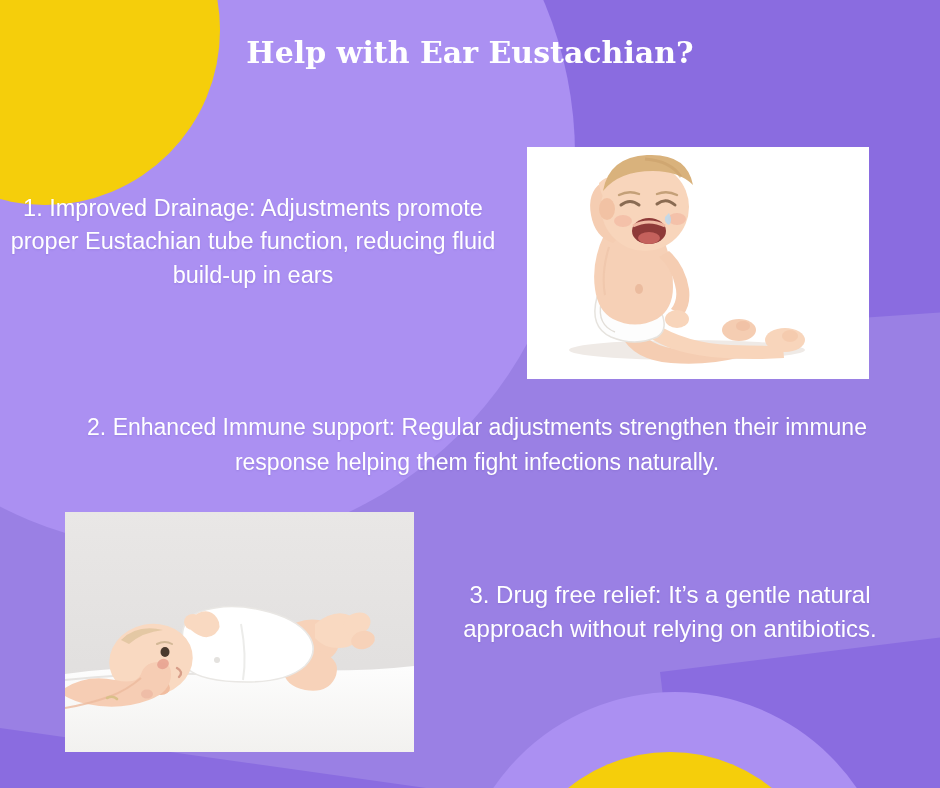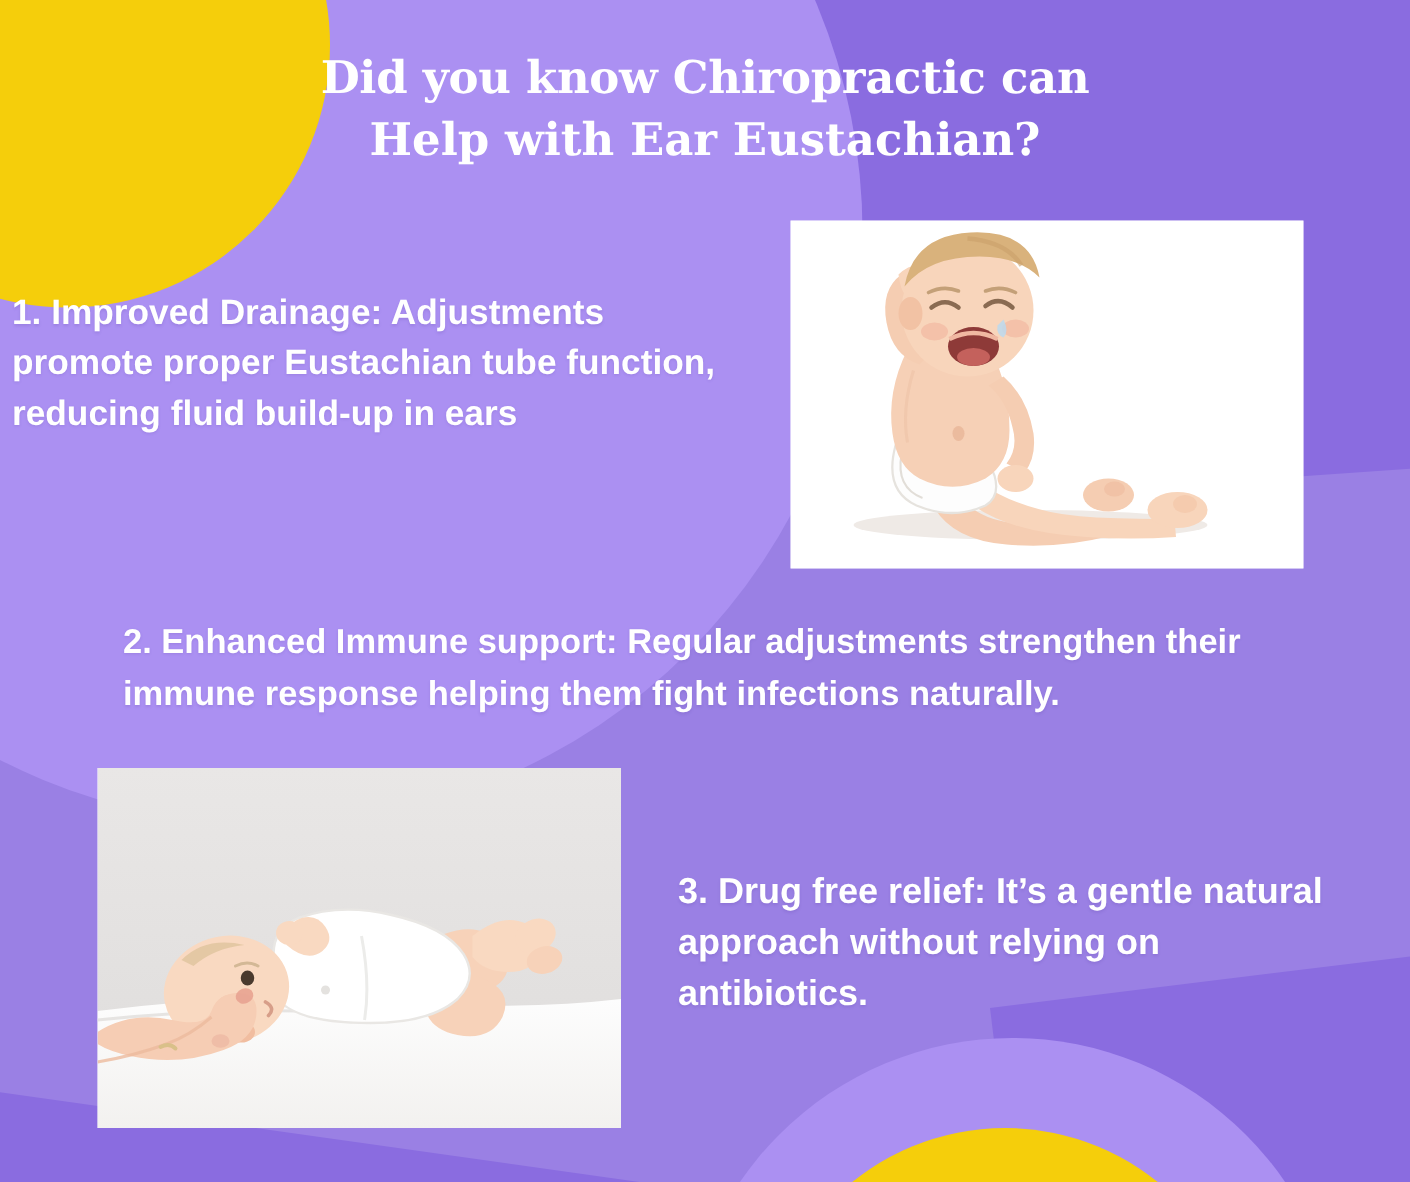--- a/index.html
+++ b/index.html
@@ -95,24 +95,23 @@
     line-height:1.38;
     letter-spacing:-0.2px;
     padding:0 120px;
   }
   .headline .line { display:block; white-space:nowrap; }
   .headline .line2 { letter-spacing:0px; }
 
   .point {
     position:absolute;
     color:#ffffff;
-    text-align:left;
+    text-align:center;
     line-height:1.42;
     text-shadow:0 1px 2px rgba(90,60,160,.18);
-    font-weight:bold;
   }
 
   .point-1 {
     left:8px; top:192px;
     width:490px;
     font-size:23.5px;
   }
 
   .point-2 {
     left:82px; top:410px;
@@ -150,21 +149,20 @@
     <div class="shape-circle-yellow-top"></div>
     <div class="shape-wedge-bottom-left"></div>
     <div class="shape-wedge-bottom-right"></div>
     <div class="shape-circle-light-bottom"></div>
     <div class="shape-circle-yellow-bottom"></div>
   </div>
 
   <div class="content">
 
     <div class="headline">
-      <span class="line line1">Did you know Chiropractic can</span>
       <span class="line line2">Help with Ear Eustachian?</span>
     </div>
 
     <div class="point point-1">1.    Improved Drainage: Adjustments promote proper Eustachian tube function, reducing fluid build-up in ears</div>
 
     <div class="point point-2">2. Enhanced Immune support: Regular adjustments strengthen their immune response helping them fight infections naturally.</div>
 
     <div class="point point-3">3.  Drug free relief: It’s a gentle natural approach without relying on antibiotics.</div>
 
     <div class="photo photo-1">

